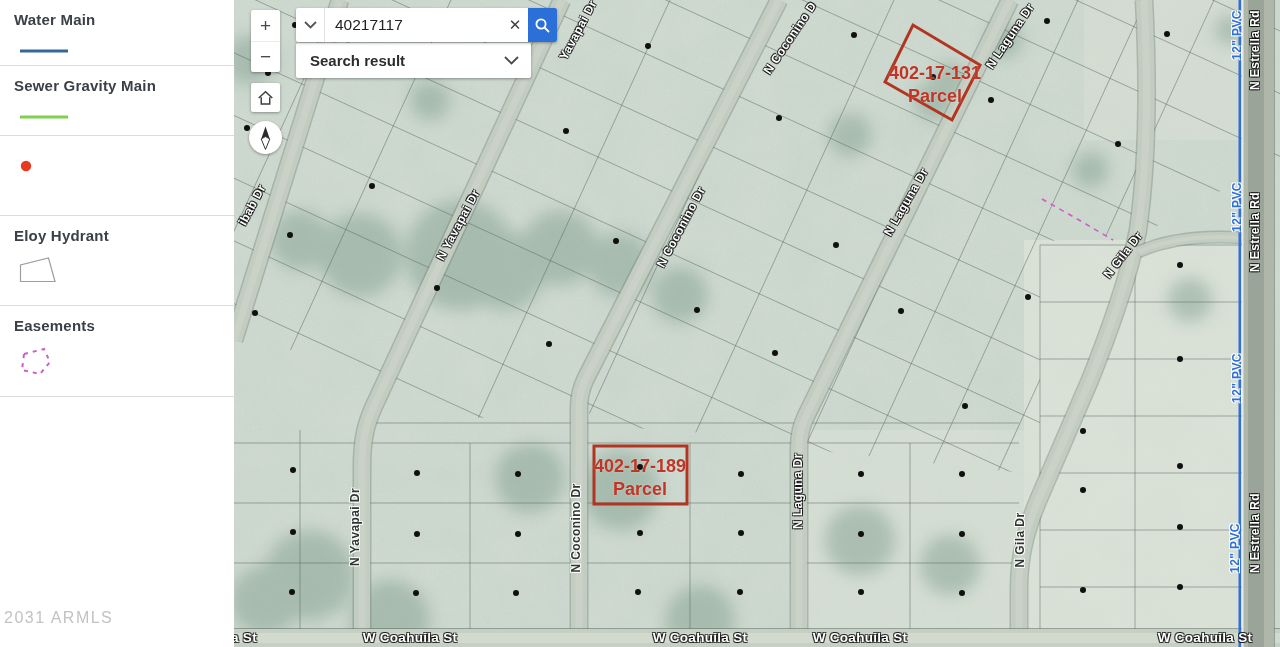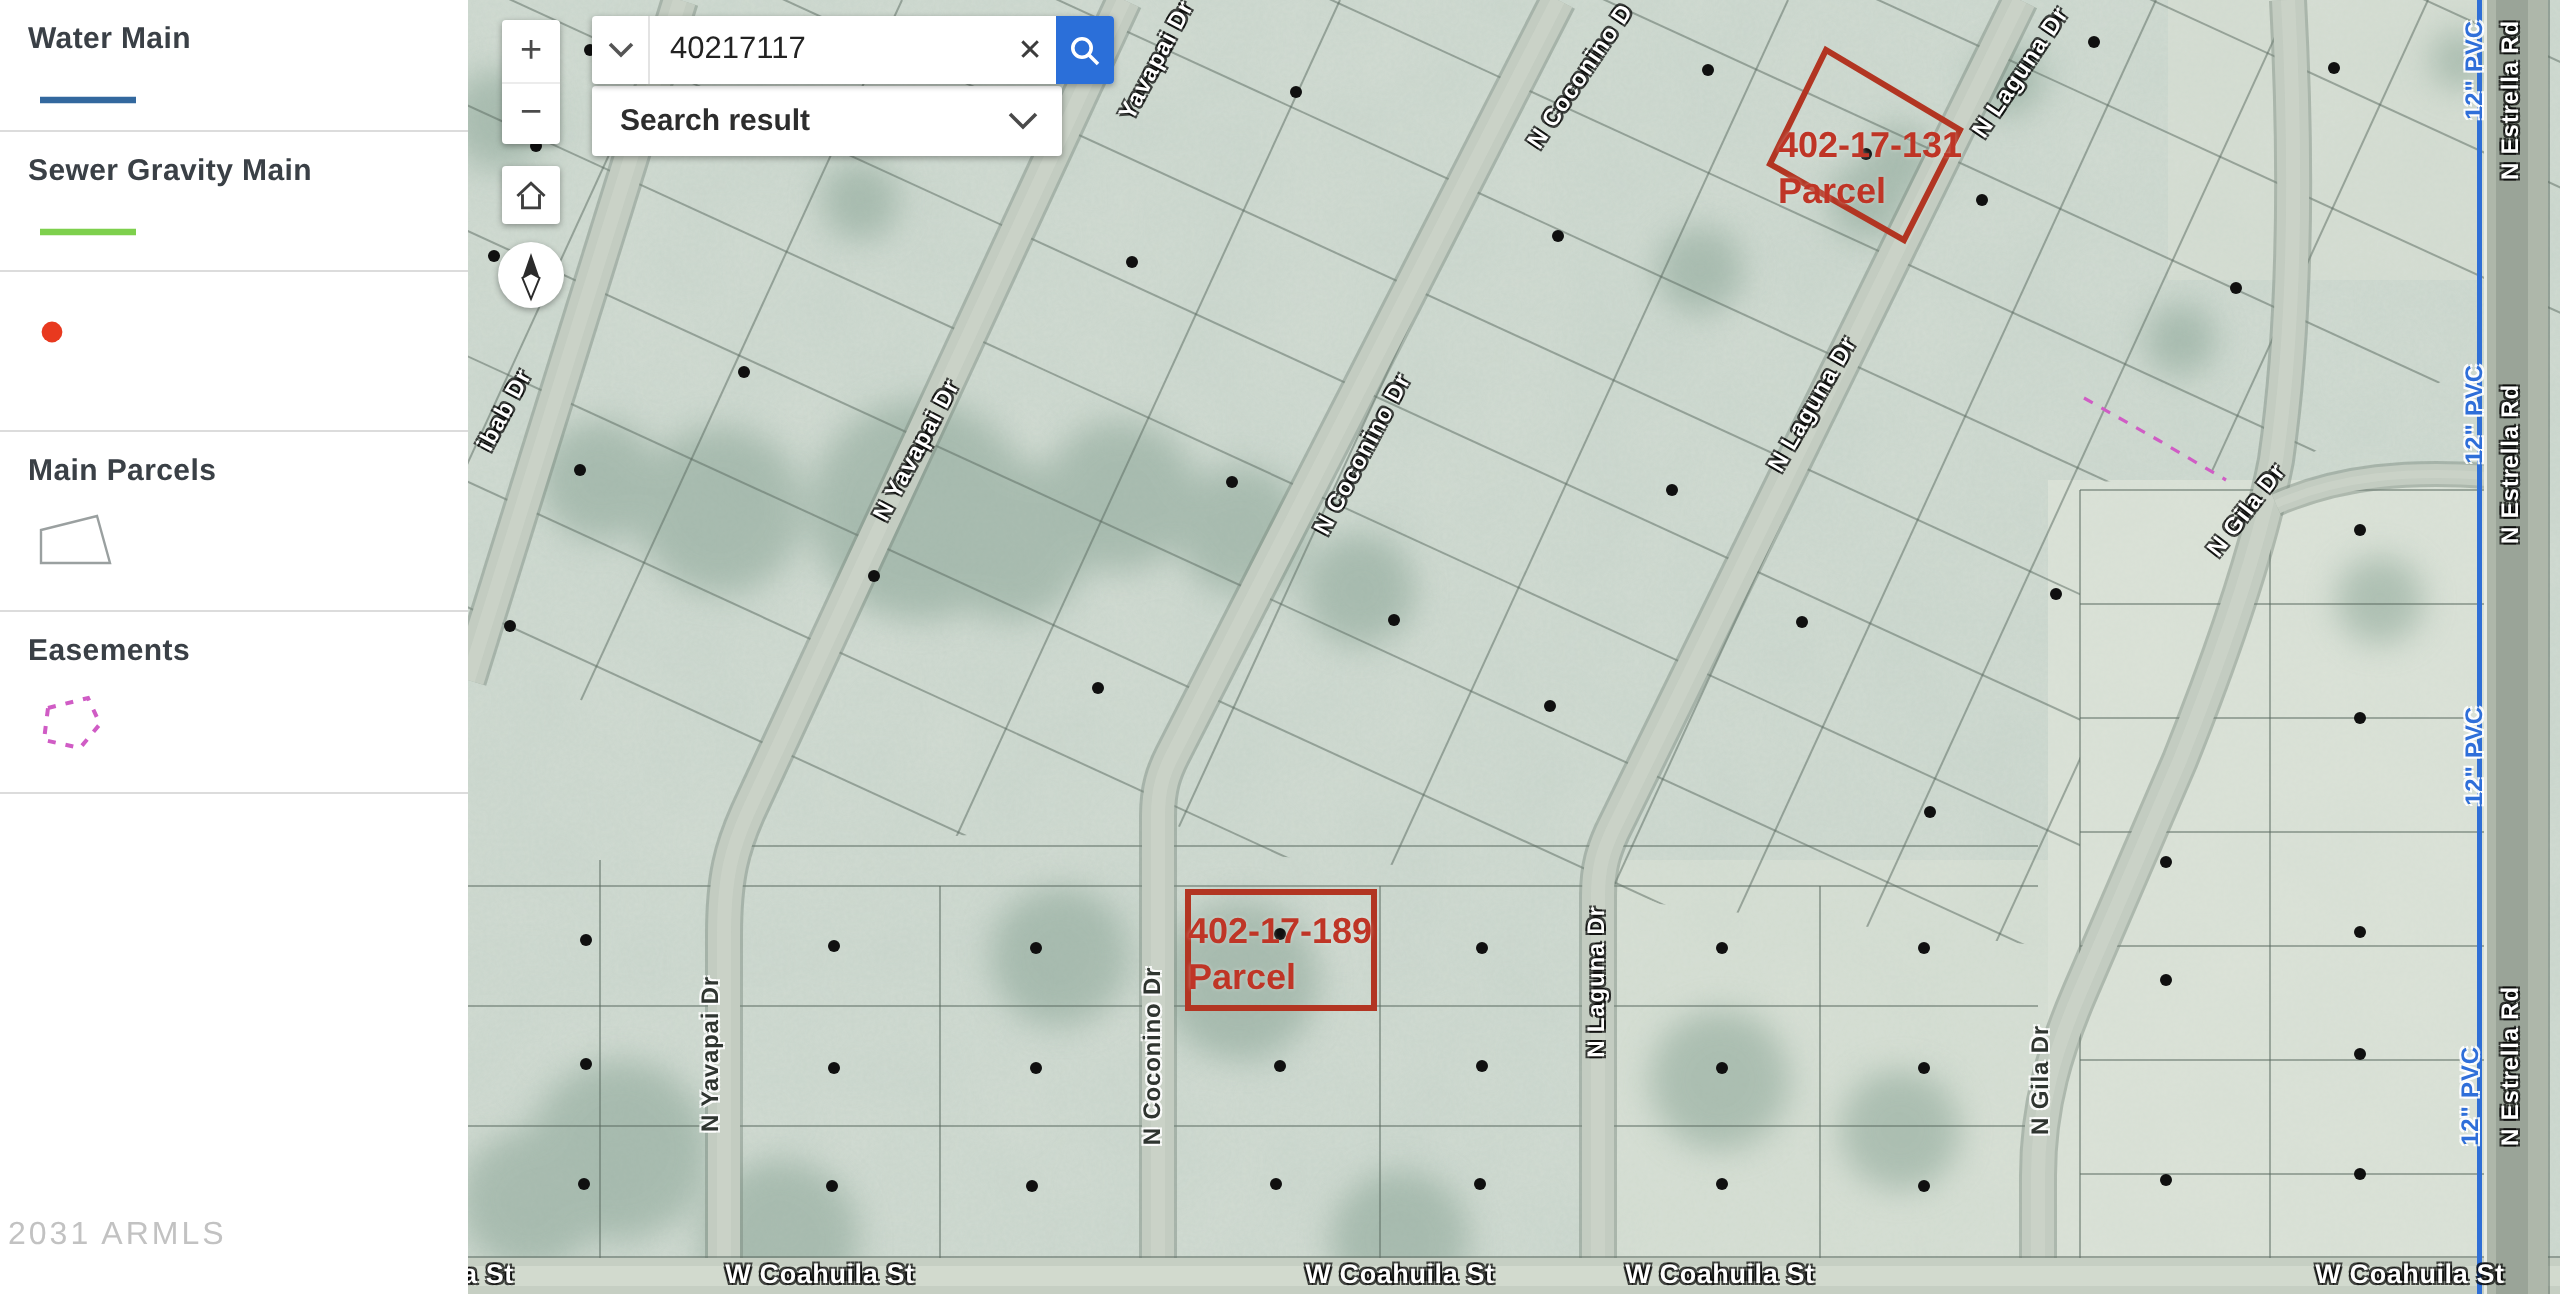--- a/index.html
+++ b/index.html
@@ -20,21 +20,21 @@
   .dot{position:absolute;width:6px;height:6px;border-radius:50%;background:#101010;}
   #highlights{position:absolute;left:0;top:0;z-index:3;pointer-events:none;}
   #labels{position:absolute;left:0;top:0;width:100%;height:100%;z-index:4;pointer-events:none;}
 
   .map-label{position:absolute;white-space:nowrap;font-weight:bold;font-size:12px;letter-spacing:.4px;}
   .lbl-light{color:#fff;text-shadow:-1px -1px 0 rgba(0,0,0,.7),1px -1px 0 rgba(0,0,0,.7),-1px 1px 0 rgba(0,0,0,.7),1px 1px 0 rgba(0,0,0,.7);}
   .lbl-dark{color:#2f3530;text-shadow:-1px -1px 0 rgba(255,255,255,.85),1px -1px 0 rgba(255,255,255,.85),-1px 1px 0 rgba(255,255,255,.85),1px 1px 0 rgba(255,255,255,.85);}
   .lbl-blue{color:#2f6fd9;text-shadow:-1px -1px 0 rgba(255,255,255,.9),1px -1px 0 rgba(255,255,255,.9),-1px 1px 0 rgba(255,255,255,.9),1px 1px 0 rgba(255,255,255,.9);}
   .lbl-street{font-size:13.5px;letter-spacing:.3px;}
 
-  .parcel-label{position:absolute;font-weight:bold;font-size:18px;line-height:1.25;color:#bf3526;text-shadow:0 0 2px rgba(255,255,255,.4);z-index:5;pointer-events:none;}
+  .parcel-label{position:absolute;text-align:center;font-weight:bold;font-size:18px;line-height:1.25;color:#bf3526;text-shadow:0 0 2px rgba(255,255,255,.4);z-index:5;pointer-events:none;}
 
   
   .widget{position:absolute;background:#fff;box-shadow:0 1px 3px rgba(0,0,0,.35);border:none;}
   .zoomctl{left:17px;top:10px;width:29px;height:62px;border-radius:2px;z-index:10;display:flex;flex-direction:column;}
   .zoomctl button{flex:1;border:none;background:transparent;font-size:19px;color:#4a4a4a;cursor:pointer;padding:0;line-height:1;}
   .zdiv{height:1px;background:#ececec;}
   .homebtn{left:17px;top:83px;width:29px;height:29px;border-radius:2px;z-index:10;display:flex;align-items:center;justify-content:center;cursor:pointer;}
   .compass{left:15px;top:121px;width:33px;height:33px;border-radius:50%;z-index:10;display:flex;align-items:center;justify-content:center;cursor:pointer;}
 
   .searchbar{left:62px;top:8px;width:261px;height:34px;border-radius:2px;z-index:10;display:flex;align-items:stretch;}
@@ -66,21 +66,21 @@
           <div class="swatch-wrap"><svg width="50" height="6">
               <line x1="1" y1="3" x2="49" y2="3" stroke="#7ed04d" stroke-width="3.2"></line>
             </svg></div>
         </div>
         <div class="legend-item" style="height: 80px;">
           <div class="swatch-wrap"><svg width="14" height="14">
               <circle cx="7" cy="7" r="5.2" fill="#e8391f"></circle>
             </svg></div>
         </div>
         <div class="legend-item" style="height: 90px;">
-          <div class="legend-title">Main Parcels</div>
+          <div class="legend-title">Eloy Hydrant</div>
           <div class="swatch-wrap"><svg width="38" height="27">
               <polygon points="1.5,9 1.5,25.5 36,25.5 29.5,2" fill="none" stroke="#9aa0a0" stroke-width="1.2"></polygon>
             </svg></div>
         </div>
         <div class="legend-item" style="height: 91px;">
           <div class="legend-title">Easements</div>
           <div class="swatch-wrap"><svg width="36" height="31">
               <polygon points="5,8 25,3 31,16 21,28 3,24" fill="none" stroke="#d05cc5" stroke-width="2" stroke-dasharray="4 5"></polygon>
             </svg></div>
         </div>

